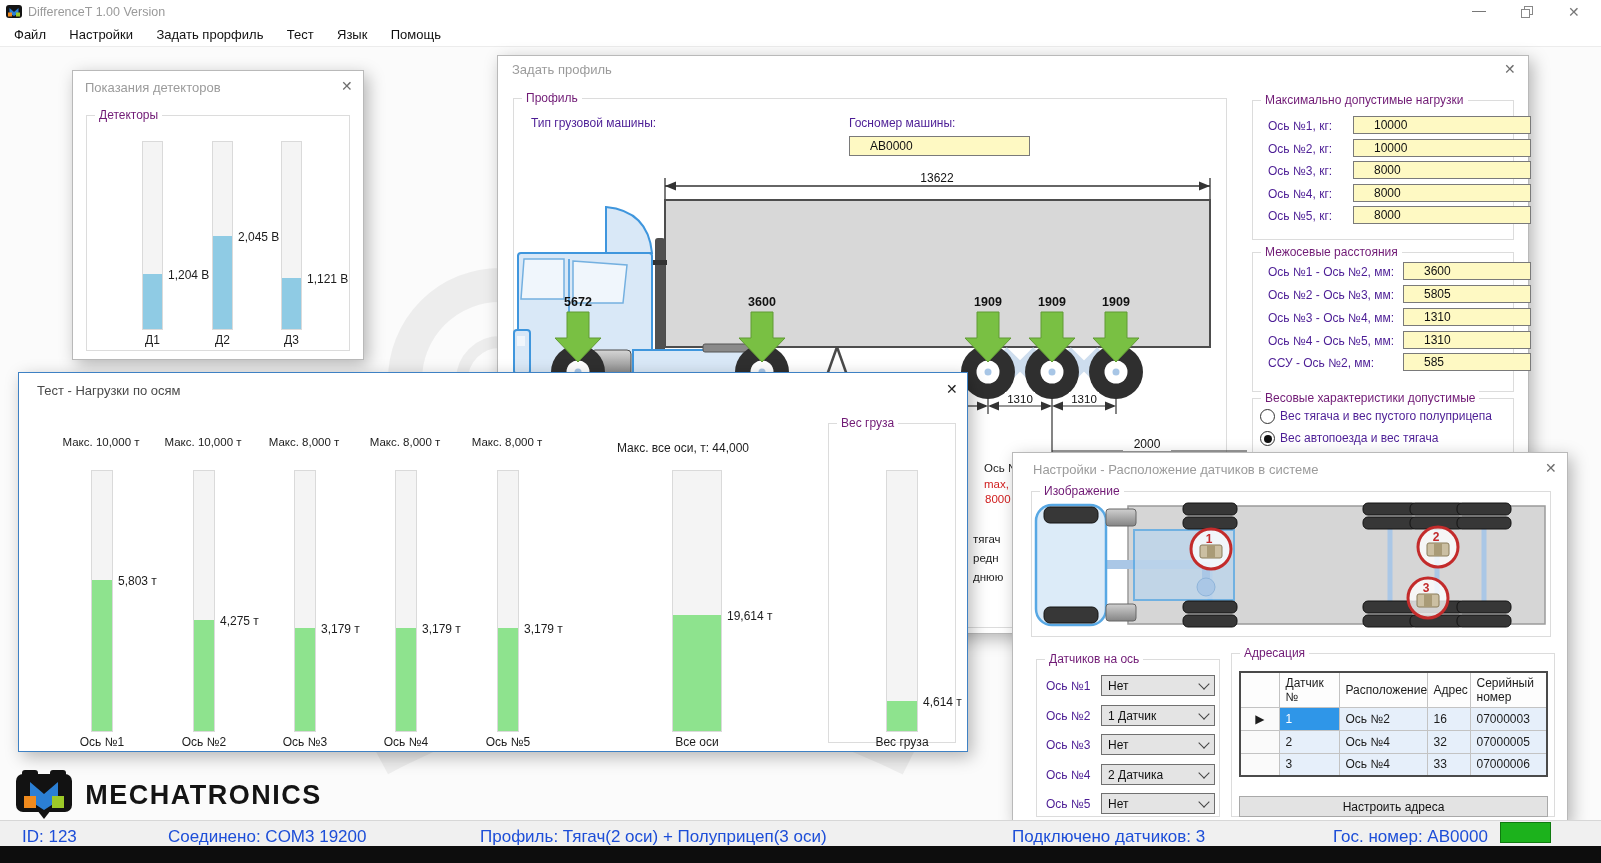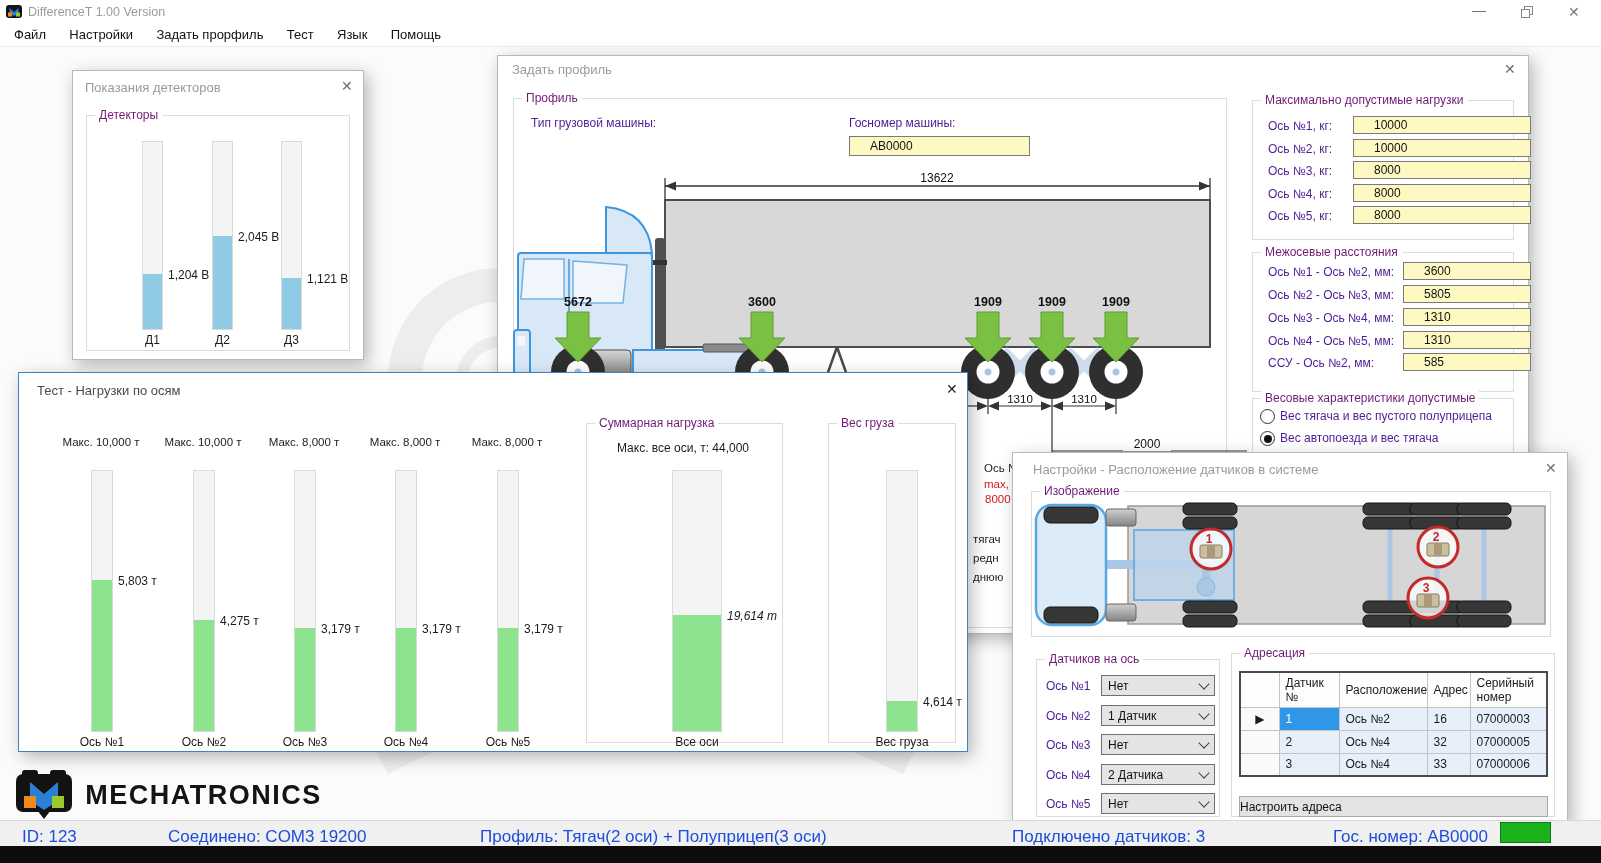--- a/index.html
+++ b/index.html
@@ -31,21 +31,21 @@
   table.addr{position:absolute;border-collapse:collapse;table-layout:fixed;font-size:12px;background:#fff}
   table.addr{border:2px solid #4a4a4a}
   table.addr td,table.addr th{border:1px solid #c3c3c3;padding:2px 6px;text-align:left;font-weight:normal;
        overflow:hidden;vertical-align:middle}
   table.addr th{background:#fdfdfd}
   table.addr td.data{background:#e6effa}
   table.addr td.selcell{background:#2f96e8;color:#fff}
   table.addr td.marker{background:#fafafa;text-align:center}
   .pre{white-space:pre-line}
   .btn{position:absolute;background:#e3e3e3;border:1px solid #a9a9a9;display:flex;align-items:center;
-       justify-content:flex-start;font-size:12px;color:#111;cursor:default}
+       justify-content:center;font-size:12px;color:#111;cursor:default}
   .statusitem{position:absolute;top:827px;font-size:17px;color:#1d4ed8;white-space:nowrap}
 </style>
 </head>
 <body>
 
 <div class="abs" style="left:0;top:0;width:1601px;height:24px;background:#fff;border-bottom:1px solid #f0f0f0">
   <svg class="abs" style="left:6px;top:4px" width="16" height="16" viewBox="0 0 16 16">
     <rect x="0" y="1" width="16" height="13" rx="3" fill="#141414"></rect>
     <path d="M3.5 4 L8 8 L12.5 4 L12.5 9.5 L8 12 L3.5 9.5 Z" fill="#2b7fd4"></path>
     <rect x="2" y="8.5" width="4" height="4" fill="#f08a1d"></rect>
@@ -298,23 +298,20 @@
 <div class="gauge" style="left:281px;top:141px;width:19px;height:187px">
     <div class="gfill" style="height: 51px; background: rgb(143, 203, 228);"></div>
     <span class="gval" style="bottom: 43px;">1,121 В</span>
     <span class="gaxis">Д3</span>
   </div>
 
 <div class="win" style="left:18px;top:372px;width:948px;height:378px;border:1.5px solid #3e81c4">
   <span class="win-title" style="left:18px;top:10px;color:#4a4a4a">Тест - Нагрузки по осям</span>
   <span class="win-close" style="left:927px;top:9px;color:#222">✕</span>
 
-  <div class="grp" style="left:567px;top:50px;width:195px;height:318px">
-    <span class="gt">Суммарная нагрузка</span>
-  </div>
   <div class="grp" style="left:809px;top:50px;width:126px;height:318px">
     <span class="gt">Вес груза</span>
   </div>
 </div>
 <span class="hdrlbl" style="left:101px;top:436px">Макс. 10,000 т</span>
 <span class="hdrlbl" style="left:203px;top:436px">Макс. 10,000 т</span>
 <span class="hdrlbl" style="left:304px;top:436px">Макс. 8,000 т</span>
 <span class="hdrlbl" style="left:405px;top:436px">Макс. 8,000 т</span>
 <span class="hdrlbl" style="left:507px;top:436px">Макс. 8,000 т</span>
 <span class="hdrlbl" style="left:683px;top:441px;font-size:12px">Макс. все оси, т: 44,000</span>
@@ -339,21 +336,21 @@
     <span class="gval" style="bottom: 95px;">3,179 т</span>
     <span class="gaxis">Ось №4</span>
   </div>
 <div class="gauge" style="left:497px;top:470px;width:20px;height:260px">
     <div class="gfill" style="height: 103px; background: rgb(142, 227, 142);"></div>
     <span class="gval" style="bottom: 95px;">3,179 т</span>
     <span class="gaxis">Ось №5</span>
   </div>
 <div class="gauge" style="left:672px;top:470px;width:48px;height:260px">
     <div class="gfill" style="height: 116px; background: rgb(142, 227, 142);"></div>
-    <span class="gval" style="bottom: 108px; font-style: italic;">19,614 т</span>
+    <span class="gval" style="bottom: 108px;">19,614 т</span>
     <span class="gaxis">Все оси</span>
   </div>
 <div class="gauge" style="left:886px;top:470px;width:30px;height:260px">
     <div class="gfill" style="height: 30px; background: rgb(142, 227, 142);"></div>
     <span class="gval" style="bottom: 22px;">4,614 т</span>
     <span class="gaxis">Вес груза</span>
   </div>
 
 <div class="win" style="left:1012px;top:452px;width:554px;height:369px">
   <span class="win-title" style="left:20px;top:9px">Настройки - Расположение датчиков в системе</span>

